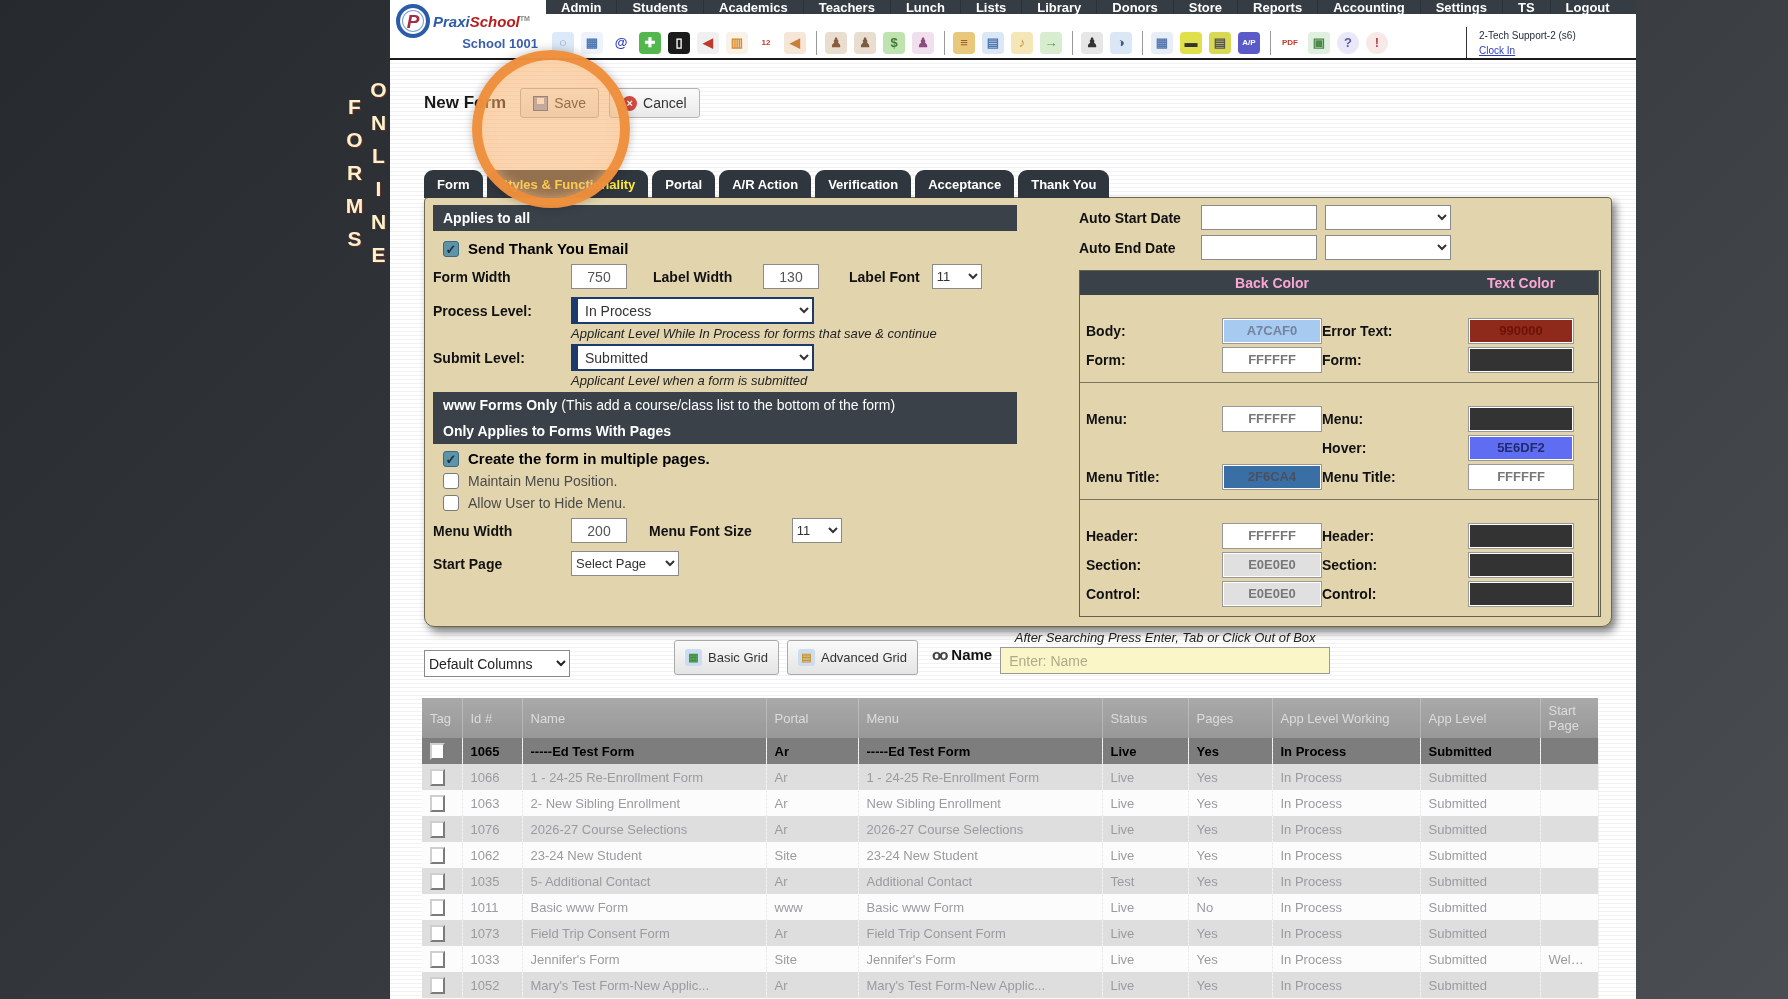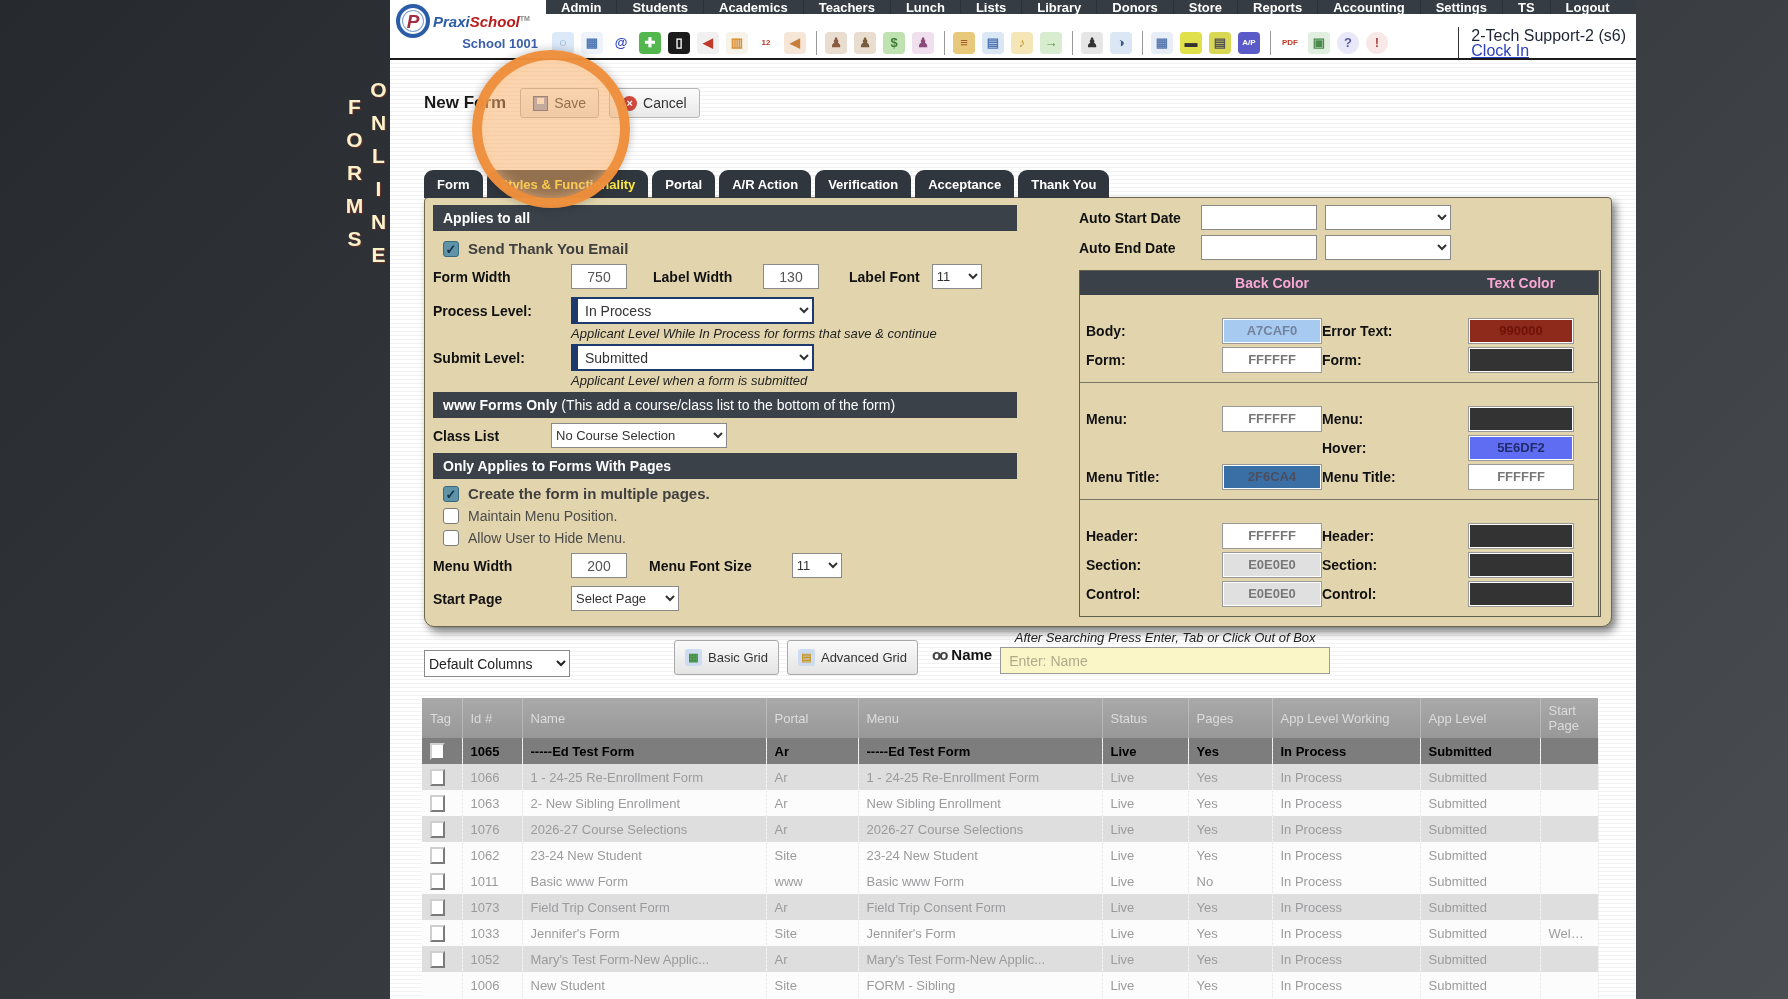--- a/index.html
+++ b/index.html
@@ -43,21 +43,21 @@
   .nav-item:first-child { border-left:none; }
 
   .iconbar { position:absolute; left:156px; top:27px; right:0; height:31px; background:#fff;
     display:flex; align-items:center; padding-left:6px; }
   .tb-icon { width:22px; height:22px; border-radius:4px; margin-right:7px; flex:none;
     display:flex; align-items:center; justify-content:center; font-weight:bold; font-size:13px; cursor:pointer; }
   .tb-icon.round { border-radius:50%; }
   .tb-icon.tiny-text { font-size:8px; }
   .tb-sep { width:1px; height:24px; background:#9a9a9a; margin:0 8px 0 3px; flex:none; }
   .user-block { margin-left:auto; height:100%; border-left:1px solid #333;
-    padding:1px 10px 0 12px; min-width:170px; font-size:16px; color:#1d2433; line-height:15px; }
+    padding:1px 10px 0 12px; min-width:170px; font-size:10px; color:#1d2433; line-height:15px; }
   .clock-link { color:#2b3fbf; text-decoration:underline; cursor:pointer; }
 
   
   .page-head { position:absolute; left:34px; top:88px; display:flex; align-items:center; }
   .page-title { font-weight:bold; font-size:17px; color:#1a1a1a; margin-right:14px; }
   .btn { display:flex; align-items:center; background:linear-gradient(#fbfbfb,#e9e9e9);
     border:1px solid #b5b5b5; border-radius:3px; padding:6px 12px; font-size:14px; color:#333;
     margin-right:10px; cursor:pointer; }
   .btn .ic { margin-right:6px; }
   .floppy-icon { width:15px; height:15px; background:#8fa6d6; border:1px solid #44598c; position:relative; display:inline-block; }
@@ -97,21 +97,21 @@
   .lvl-select { width:243px; height:27px; border:2px solid #1d3a6e; box-shadow:inset 5px 0 0 #1d3a6e;
     padding-left:8px; font-size:14px; }
   .hint { font-style:italic; font-size:13px; color:#222; margin:2px 0 3px 138px; }
 
   .cb-row { display:flex; align-items:center; margin:6px 0 0 10px; }
   .cb { width:16px; height:16px; border:1px solid #7a7a7a; background:#fff; border-radius:3px; flex:none;
     margin-right:9px; cursor:pointer; }
   .cb.checked { background:#5e93a8; border-color:#3a6a80; color:#16324a; font-weight:bold; font-size:13px;
     line-height:15px; text-align:center; }
   .cb-label { font-size:14px; color:#4a4a4a; }
-  .cb-label.red { color:#404040; font-weight:bold; font-size:15px; }
+  .cb-label.red { color:#000000; font-weight:bold; font-size:15px; }
 
   
   .date-row { display:flex; align-items:center; margin-bottom:5px; }
   .date-label { font-weight:bold; font-size:14px; color:#111; width:122px; flex:none; }
   .date-input { width:116px; height:25px; margin-right:8px; }
   .date-select { width:126px; }
 
   .color-block { border:1px solid #63604e; margin-top:10px; border-right:3px double #63604e; }
   .color-head { background:#3a4149; color:#f9a8d4; font-weight:bold; font-size:14px;
     display:grid; grid-template-columns:136px 100px 146px 106px; padding:4px 6px; }
@@ -279,24 +279,20 @@
       <div class="hint">Applicant Level While In Process for forms that save &amp; continue</div>
 
       <div class="row">
         <span class="f-label" style="width:138px">Submit Level:</span>
         <select class="lvl-select"><option>Submitted</option></select>
       </div>
       <div class="hint">Applicant Level when a form is submitted</div>
 
       <div class="dark-bar" style="margin-top:4px"><span>www Forms Only</span><span class="normal"> (This add a course/class list to the bottom of the form)</span></div>
 
-      <div class="row" style="margin:5px 0">
-        <span class="f-label" style="width:118px">Class List</span>
-        <select style="width:176px"><option>No Course Selection</option></select>
-      </div>
 
       <div class="dark-bar">Only Applies to Forms With Pages</div>
 
       <div class="cb-row">
         <div class="cb checked">✓</div>
         <span class="cb-label red">Create the form in multiple pages.</span>
       </div>
       <div class="cb-row">
         <div class="cb"></div>
         <span class="cb-label">Maintain Menu Position.</span>
@@ -508,20 +504,34 @@
             <td>1062</td>
             <td>23-24 New Student</td>
             <td>Site</td>
             <td>23-24 New Student</td>
             <td>Live</td>
             <td>Yes</td>
             <td>In Process</td>
             <td>Submitted</td>
             <td></td>
           </tr>
+          <tr class="r-odd">
+            <td>
+              <div class="row-cb"></div>
+            </td>
+            <td>1035</td>
+            <td>5- Additional Contact</td>
+            <td>Ar</td>
+            <td>Additional Contact</td>
+            <td>Test</td>
+            <td>Yes</td>
+            <td>In Process</td>
+            <td>Submitted</td>
+            <td></td>
+          </tr>
           <tr class="r-even">
             <td>
               <div class="row-cb"></div>
             </td>
             <td>1011</td>
             <td>Basic www Form</td>
             <td>www</td>
             <td>Basic www Form</td>
             <td>Live</td>
             <td>No</td>

